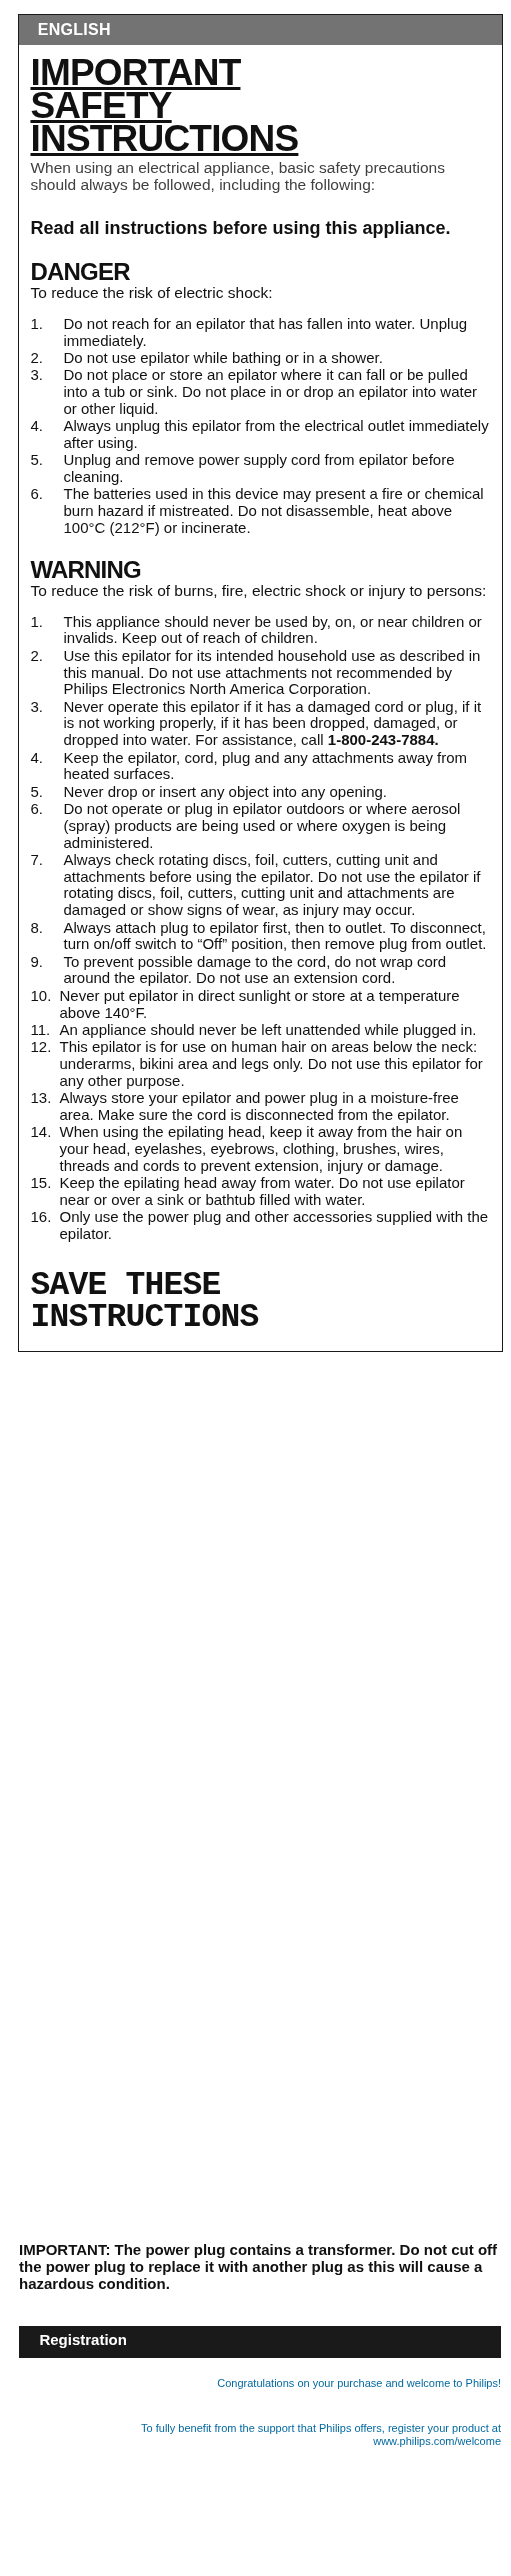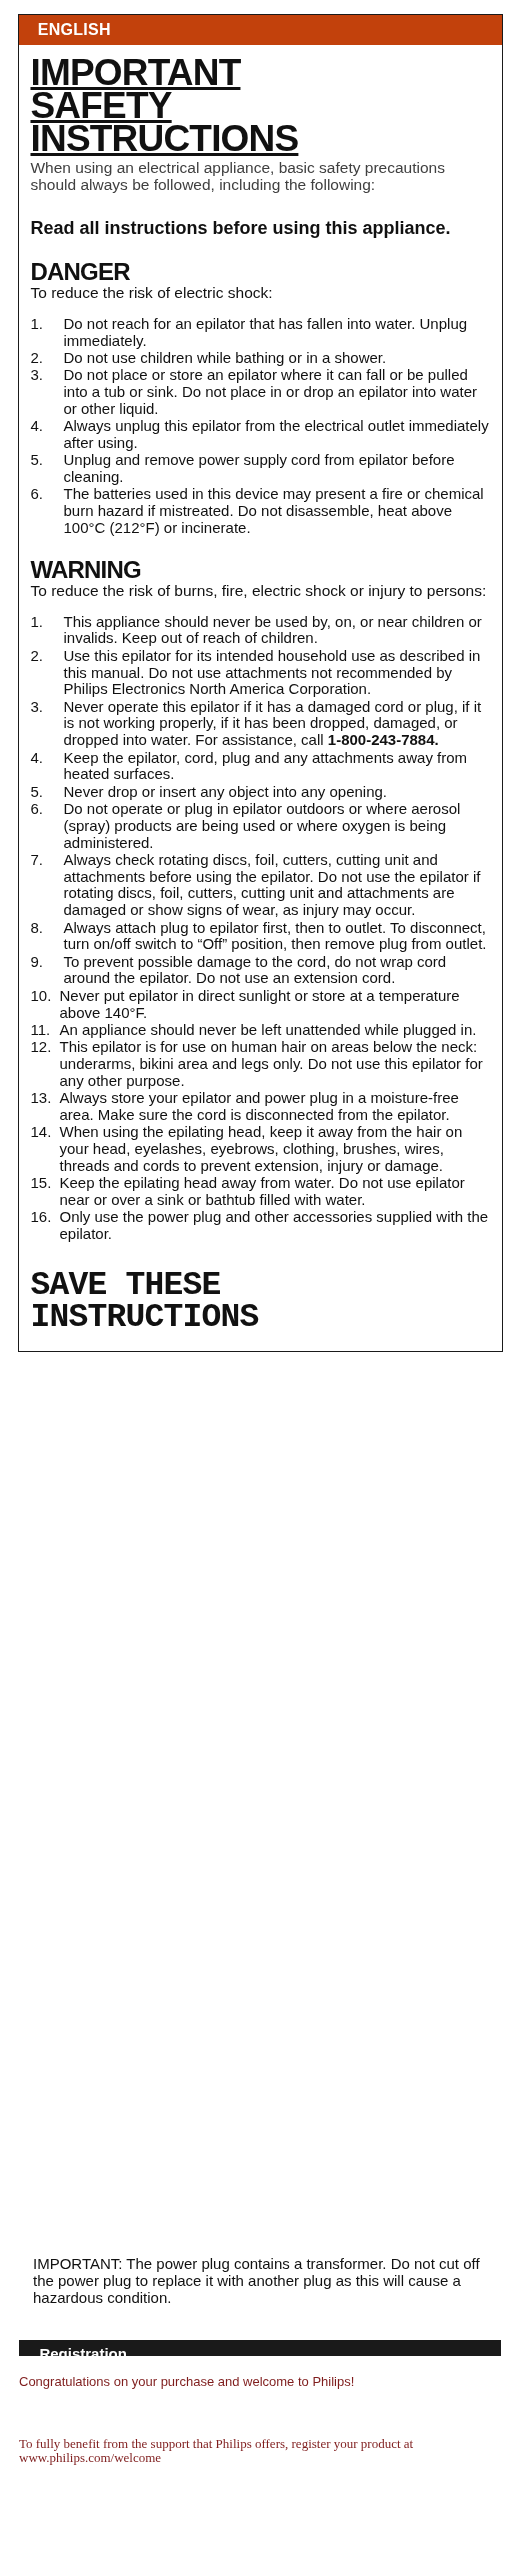--- a/index.html
+++ b/index.html
@@ -27,21 +27,21 @@
   .safety-box {
     position: absolute;
     left: 17.7px;
     top: 14px;
     width: 485px;
     box-sizing: border-box;
     border: 1.6px solid #1a1a1a;
     background: #ffffff;
   }
   .lang-bar {
-    background: #c2410c;
+    background: #737373;
     color: #ffffff;
     height: 30px;
     line-height: 30px;
     padding-left: 19px;
     font-size: 16px;
     font-weight: bold;
     letter-spacing: 0.3px;
   }
   .box-body {
     padding: 5.4px 11.8px 14px 11.8px;
@@ -132,43 +132,43 @@
   
   .below {
     position: absolute;
     left: 19px;
     top: 2242px;
     width: 482px;
   }
   .important-note {
     font-size: 15px;
     line-height: 1.13;
-    font-weight: normal;
-    margin: 14px;
+    font-weight: bold;
+    margin: 0;
     color: #111;
   }
   .reg-bar {
     margin: 33px 0 0 0;
     background: #1a1a1a;
     color: #ffffff;
-    height: 16px;
+    height: 32px;
     line-height: 28px;
     padding-left: 20.4px;
     font-size: 15px;
     font-weight: bold;
   }
   .reg-body p {
-    font-size: 13px;
+    font-size: 11px;
     line-height: 1.14;
     margin: 19px 0 0 0;
-    color: #7f1d1d;
+    color: #0369a1;
+    text-align: right;
   }
   .reg-body p.gap {
-    margin-top: 47px;
-    font-family: Liberation Serif, serif;
+    margin-top: 33px;
   }
 </style>
 </head>
 <body>
 
 <div class="page">
 
   <div class="safety-box">
 
     <div class="lang-bar">
@@ -189,21 +189,21 @@
 
       <div class="section-head">DANGER</div>
       <div class="section-sub">To reduce the risk of electric shock:</div>
       <ol class="numlist" id="danger-list">
           <li>
             <span class="num">1.</span>
             <span class="txt">Do not reach for an epilator that has fallen into water. Unplug immediately.</span>
           </li>
           <li>
             <span class="num">2.</span>
-            <span class="txt">Do not use children while bathing or in a shower.</span>
+            <span class="txt">Do not use epilator while bathing or in a shower.</span>
           </li>
           <li>
             <span class="num">3.</span>
             <span class="txt">Do not place or store an epilator where it can fall or be pulled into a tub or sink. Do not place in or drop an epilator into water or other liquid.</span>
           </li>
           <li>
             <span class="num">4.</span>
             <span class="txt">Always unplug this epilator from the electrical outlet immediately after using.</span>
           </li>
           <li>

